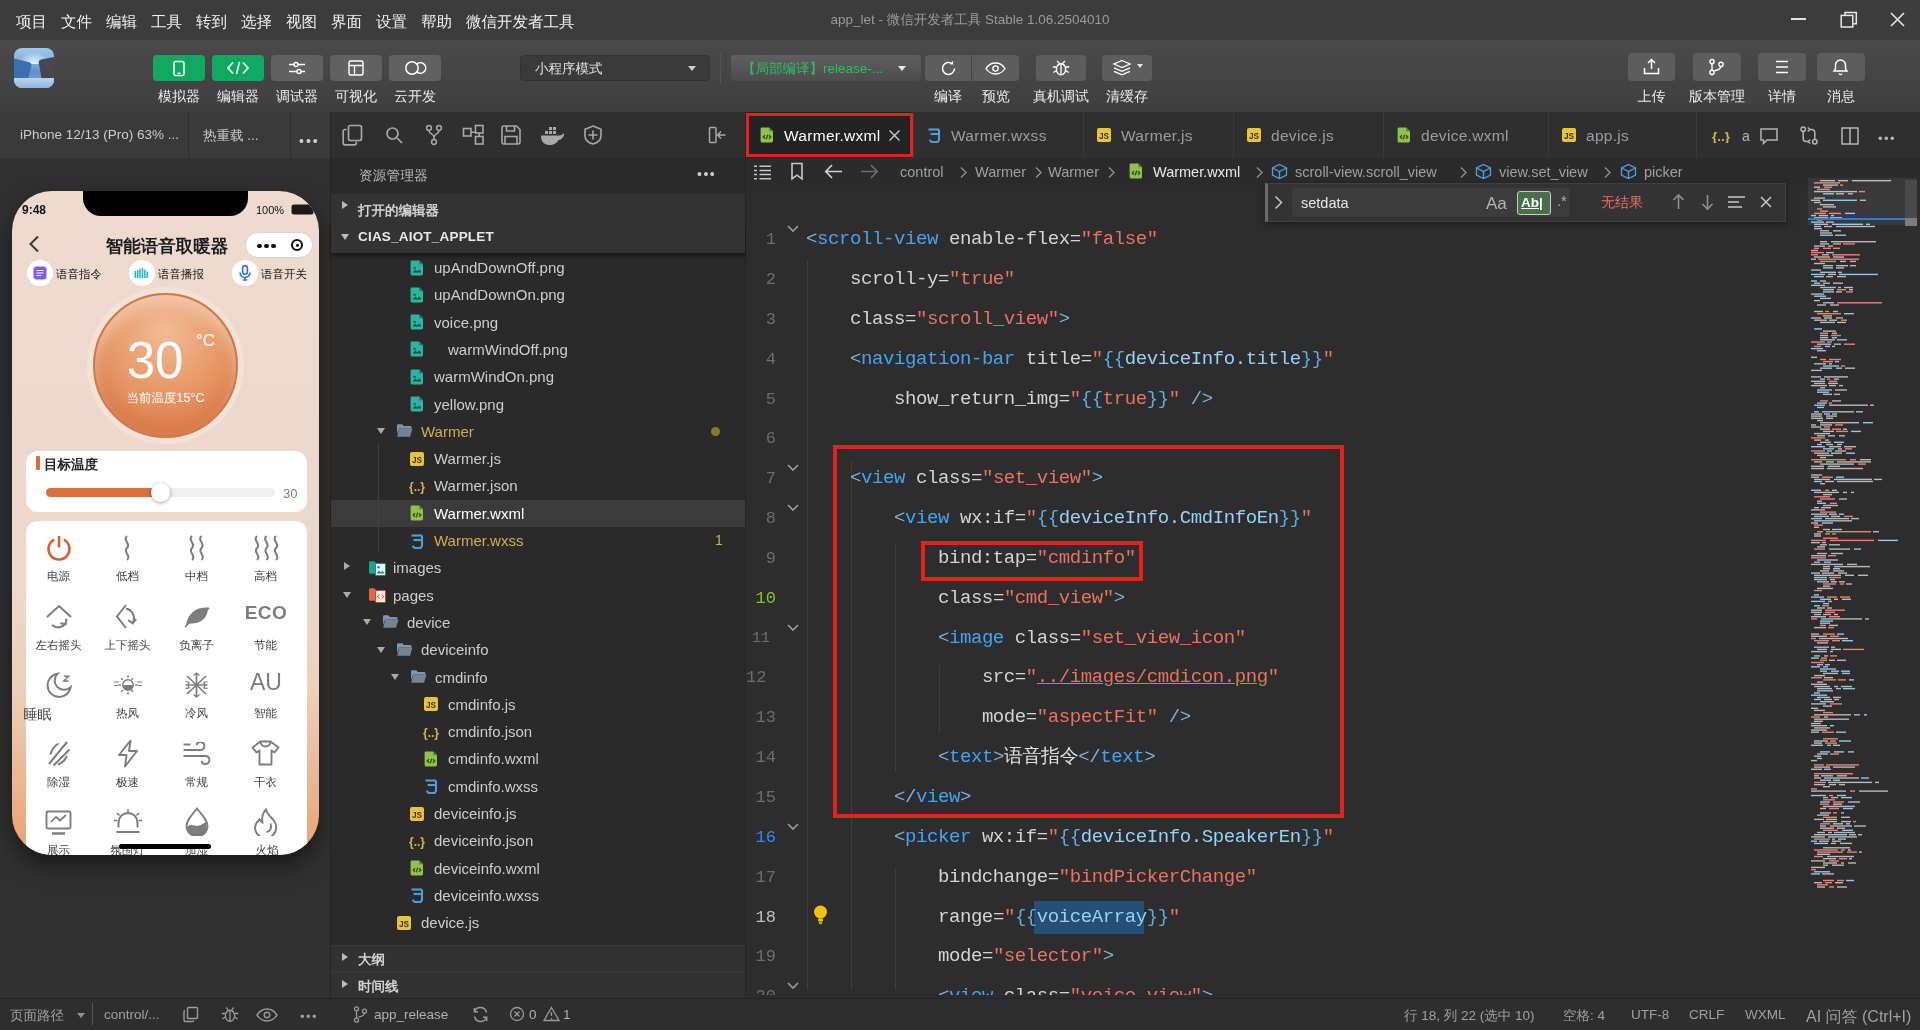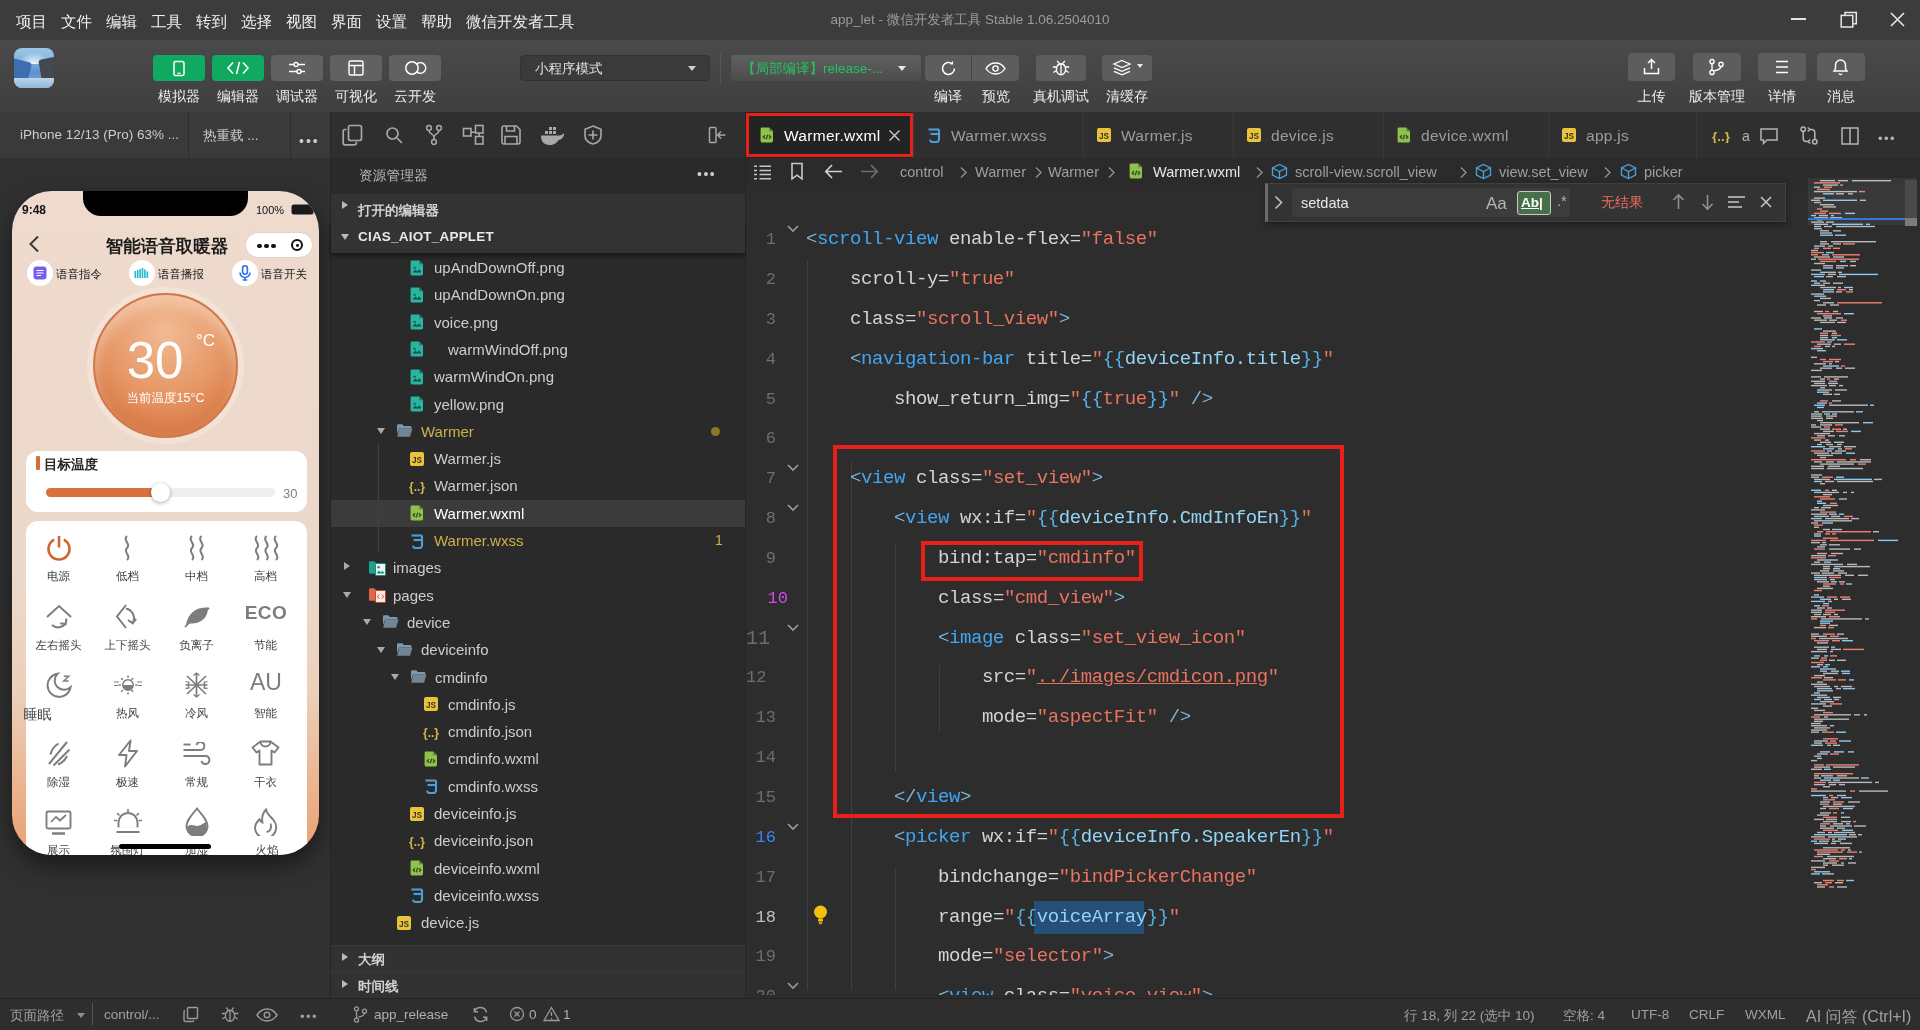--- a/index.html
+++ b/index.html
@@ -706,29 +706,30 @@
 <div class="abs mono" style="left:0;top:193.5px;width:30px;text-align:right;font-size:17px;line-height:39.85px;color:#6d6d6d">5</div>
 <div class="abs mono" style="left:60px;top:193.5px;font-size:19px;line-height:39.85px;letter-spacing:-0.41px;white-space:pre"><span class="a">        </span><span class="a">show_return_img</span><span class="a">=</span><span class="s">"</span><span class="b">{{</span><span class="s">true</span><span class="b">}}</span><span class="s">"</span><span class="a"> </span><span class="p">/&gt;</span></div>
 <div class="abs mono" style="left:0;top:233.35000000000002px;width:30px;text-align:right;font-size:17px;line-height:39.85px;color:#6d6d6d">6</div>
 <div class="abs mono" style="left:60px;top:233.35000000000002px;font-size:19px;line-height:39.85px;letter-spacing:-0.41px;white-space:pre"></div>
 <div class="abs mono" style="left:0;top:273.20000000000005px;width:30px;text-align:right;font-size:17px;line-height:39.85px;color:#6d6d6d">7</div>
 <div class="abs mono" style="left:60px;top:273.20000000000005px;font-size:19px;line-height:39.85px;letter-spacing:-0.41px;white-space:pre"><span class="a">    </span><span class="p">&lt;</span><span class="t">view</span><span class="a"> class</span><span class="a">=</span><span class="s">"set_view"</span><span class="p">&gt;</span></div>
 <div class="abs mono" style="left:0;top:313.04999999999995px;width:30px;text-align:right;font-size:17px;line-height:39.85px;color:#6d6d6d">8</div>
 <div class="abs mono" style="left:60px;top:313.04999999999995px;font-size:19px;line-height:39.85px;letter-spacing:-0.41px;white-space:pre"><span class="a">        </span><span class="p">&lt;</span><span class="t">view</span><span class="a"> wx:if</span><span class="a">=</span><span class="s">"</span><span class="b">{{</span><span class="e">deviceInfo.CmdInfoEn</span><span class="b">}}</span><span class="s">"</span></div>
 <div class="abs mono" style="left:0;top:352.9px;width:30px;text-align:right;font-size:17px;line-height:39.85px;color:#6d6d6d">9</div>
 <div class="abs mono" style="left:60px;top:352.9px;font-size:19px;line-height:39.85px;letter-spacing:-0.41px;white-space:pre"><span class="a">            </span><span class="a">bind:tap</span><span class="a">=</span><span class="s">"cmdinfo"</span></div>
-<div class="abs mono" style="left:12px;top:392.75px;width:30px;text-align:right;font-size:17px;line-height:39.85px;color:#d946ef">10</div>
+<div class="abs mono" style="left:0;top:392.75px;width:30px;text-align:right;font-size:17px;line-height:39.85px;color:#84cc16">10</div>
 <div class="abs mono" style="left:60px;top:392.75px;font-size:19px;line-height:39.85px;letter-spacing:-0.41px;white-space:pre"><span class="a">            </span><span class="a">class</span><span class="a">=</span><span class="s">"cmd_view"</span><span class="p">&gt;</span></div>
-<div class="abs mono" style="left:0;top:432.6px;width:30px;text-align:left;font-size:20px;line-height:39.85px;color:#6d6d6d">11</div>
+<div class="abs mono" style="left:0;top:432.6px;width:30px;text-align:center;font-size:15px;line-height:39.85px;color:#6d6d6d">11</div>
 <div class="abs mono" style="left:60px;top:432.6px;font-size:19px;line-height:39.85px;letter-spacing:-0.41px;white-space:pre"><span class="a">            </span><span class="p">&lt;</span><span class="t">image</span><span class="a"> class</span><span class="a">=</span><span class="s">"set_view_icon"</span></div>
 <div class="abs mono" style="left:0;top:472.45000000000005px;width:30px;text-align:left;font-size:17px;line-height:39.85px;color:#6d6d6d">12</div>
 <div class="abs mono" style="left:60px;top:472.45000000000005px;font-size:19px;line-height:39.85px;letter-spacing:-0.41px;white-space:pre"><span class="a">                </span><span class="a">src</span><span class="a">=</span><span class="s">"</span><span class="u">../images/cmdicon.png</span><span class="s">"</span></div>
 <div class="abs mono" style="left:0;top:512.3000000000001px;width:30px;text-align:right;font-size:17px;line-height:39.85px;color:#6d6d6d">13</div>
 <div class="abs mono" style="left:60px;top:512.3000000000001px;font-size:19px;line-height:39.85px;letter-spacing:-0.41px;white-space:pre"><span class="a">                </span><span class="a">mode</span><span class="a">=</span><span class="s">"aspectFit"</span><span class="a"> </span><span class="p">/&gt;</span></div>
 <div class="abs mono" style="left:0;top:552.1500000000001px;width:30px;text-align:right;font-size:17px;line-height:39.85px;color:#6d6d6d">14</div>
+<div class="abs mono" style="left:60px;top:552.1500000000001px;font-size:19px;line-height:39.85px;letter-spacing:-0.41px;white-space:pre"><span class="a">            </span><span class="p">&lt;</span><span class="t">text</span><span class="p">&gt;</span><span class="w">语音指令</span><span class="p">&lt;/</span><span class="t">text</span><span class="p">&gt;</span></div>
 <div class="abs mono" style="left:0;top:592.0px;width:30px;text-align:right;font-size:17px;line-height:39.85px;color:#6d6d6d">15</div>
 <div class="abs mono" style="left:60px;top:592.0px;font-size:19px;line-height:39.85px;letter-spacing:-0.41px;white-space:pre"><span class="a">        </span><span class="p">&lt;/</span><span class="t">view</span><span class="p">&gt;</span></div>
 <div class="abs mono" style="left:0;top:631.85px;width:30px;text-align:right;font-size:17px;line-height:39.85px;color:#3b82f6">16</div>
 <div class="abs mono" style="left:60px;top:631.85px;font-size:19px;line-height:39.85px;letter-spacing:-0.41px;white-space:pre"><span class="a">        </span><span class="p">&lt;</span><span class="t">picker</span><span class="a"> wx:if</span><span class="a">=</span><span class="s">"</span><span class="b">{{</span><span class="e">deviceInfo.SpeakerEn</span><span class="b">}}</span><span class="s">"</span></div>
 <div class="abs mono" style="left:0;top:671.7px;width:30px;text-align:right;font-size:17px;line-height:39.85px;color:#6d6d6d">17</div>
 <div class="abs mono" style="left:60px;top:671.7px;font-size:19px;line-height:39.85px;letter-spacing:-0.41px;white-space:pre"><span class="a">            </span><span class="a">bindchange</span><span class="a">=</span><span class="s">"bindPickerChange"</span></div>
 <div class="abs mono" style="left:0;top:711.5500000000001px;width:30px;text-align:right;font-size:17px;line-height:39.85px;color:#c0c0c0">18</div>
 <div class="abs mono" style="left:60px;top:711.5500000000001px;font-size:19px;line-height:39.85px;letter-spacing:-0.41px;white-space:pre"><span class="a">            </span><span class="a">range</span><span class="a">=</span><span class="s">"</span><span class="b">{{</span><span class="e">voiceArray</span><span class="b">}}</span><span class="s">"</span></div>
 <div class="abs mono" style="left:0;top:751.4000000000001px;width:30px;text-align:right;font-size:17px;line-height:39.85px;color:#6d6d6d">19</div>
 <div class="abs mono" style="left:60px;top:751.4000000000001px;font-size:19px;line-height:39.85px;letter-spacing:-0.41px;white-space:pre"><span class="a">            </span><span class="a">mode</span><span class="a">=</span><span class="s">"selector"</span><span class="p">&gt;</span></div>

